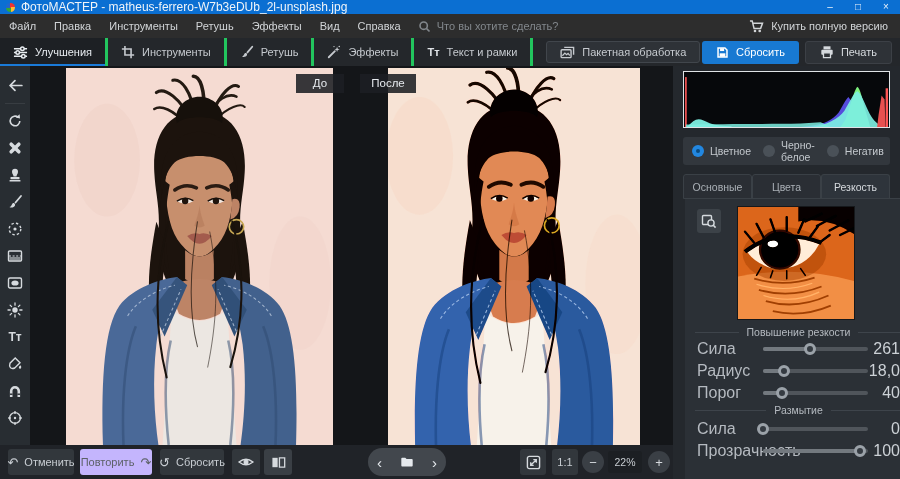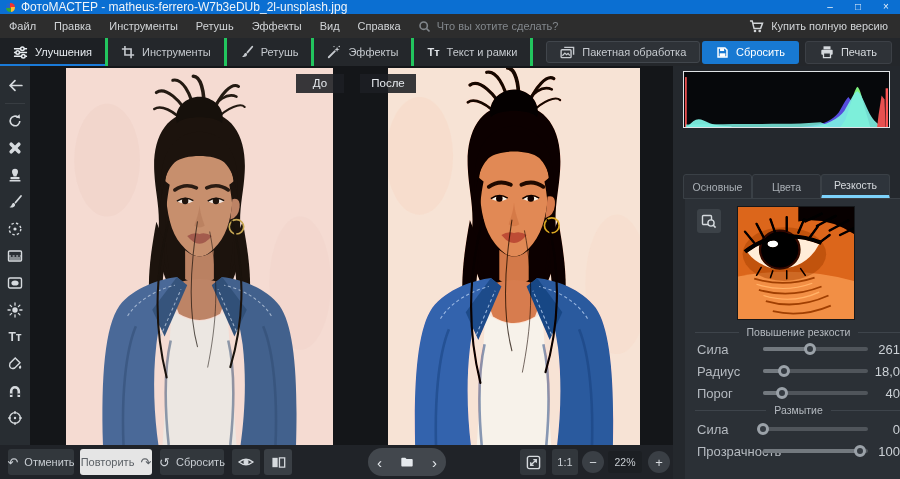--- a/index.html
+++ b/index.html
@@ -52,39 +52,39 @@
   .rightpanel { position:absolute; left:673px; top:66px; width:227px; height:413px; background:#24282d; }
   .histo { position:absolute; left:10px; top:5px; width:207px; height:57px; background:#06080b; border:1px solid #dfe3e6; }
   .histo svg { width:100%; height:100%; display:block; }
   .modes { position:absolute; left:10px; top:71px; width:207px; height:28px; background:#32373d; border-radius:3px; display:flex; align-items:center; padding:0 9px; gap:6px; font-size:10.5px; color:#c3c8cd; }
   .radio { width:12px; height:12px; border-radius:50%; background:#4a5158; flex:none; position:relative; }
   .radio.sel { background:#2287e0; }
   .radio.sel::after { content:""; position:absolute; left:4px; top:4px; width:4px; height:4px; border-radius:50%; background:#0a4a7e; }
   .modes .mlabel { margin-right:6px; }
   .ptabs { position:absolute; left:10px; top:108px; width:207px; height:25px; display:flex; }
   .ptab { flex:1; border:1px solid #3a4046; background:#2a2e34; color:#aab0b6; font-size:10.5px; display:flex; align-items:center; justify-content:center; border-radius:3px 3px 0 0; }
-  .ptab.active { background:#2e343b; border-bottom:4px solid #7dd3fc; color:#d6dade; }
+  .ptab.active { background:#2e343b; border-bottom:1px solid #7dd3fc; color:#d6dade; }
   .pcontent { position:absolute; left:12px; top:132px; width:227px; height:281px; background:#2b3036; border-top:1px solid #3a4046; }
   .preview-btn { position:absolute; left:12px; top:10px; width:24px; height:24px; background:#3c4248; border-radius:3px; display:flex; align-items:center; justify-content:center; }
   .eye-thumb { position:absolute; left:52px; top:7px; width:118px; height:114px; border:1px solid #15181b; }
   .eye-thumb svg { width:100%; height:100%; display:block; filter:contrast(1.25) saturate(1.35); }
   .sect-head { position:absolute; left:10px; width:207px; height:14px; display:flex; align-items:center; gap:8px; color:#b5bac0; font-size:10.5px; }
   .sect-head::before, .sect-head::after { content:""; flex:1; height:1px; background:#3e444b; }
-  .slider-row { position:absolute; left:12px; width:203px; height:16px; display:flex; align-items:center; font-size:13px; }
+  .slider-row { position:absolute; left:12px; width:203px; height:16px; display:flex; align-items:center; font-size:16px; }
   .slider-row .slabel { width:66px; color:#b5bac0; }
   .slider-row .svalue { width:32px; text-align:right; color:#ccd1d6; }
   .track { position:relative; flex:1; height:14px; }
   .track::before { content:""; position:absolute; left:0; right:0; top:5px; height:4px; border-radius:2px; background:#50555b; }
   .track .fill { position:absolute; left:0; top:5px; height:4px; width:var(--pos); border-radius:2px; background:#73797f; }
   .track .handle { position:absolute; top:1px; left:calc(var(--pos) - 6px); width:12px; height:12px; border-radius:50%; background:#353b42; border:3px solid #9ba2a9; }
 
   
   .bottombar { position:absolute; left:0; top:445px; width:673px; height:34px; background:#202328; font-size:11px; }
   .bbtn { position:absolute; top:4px; height:26px; background:#32373c; border:none; border-radius:3px; color:#c8cdd2; font-size:11px; display:flex; align-items:center; justify-content:center; gap:6px; }
-  .bbtn.disabled { color:#5c6166; background:#e5e5e5; }
+  .bbtn.disabled { color:#5c6166; background:#c4b5fd; }
   .arrowg { font-size:13px; }
   .navpill { position:absolute; left:368px; top:3px; width:78px; height:28px; background:#42474d; border-radius:14px; display:flex; align-items:center; justify-content:space-between; padding:0 9px; }
   .navpill .chev { color:#e6eaee; font-size:15px; line-height:1; }
   .zoomcircle { position:absolute; top:6px; width:22px; height:22px; border-radius:50%; background:#3a3f45; color:#d6dade; display:flex; align-items:center; justify-content:center; font-size:13px; }
   .zoomval { position:absolute; left:608px; top:6px; width:34px; height:22px; background:#1c1f23; border-radius:3px; color:#c8cdd2; display:flex; align-items:center; justify-content:center; font-size:10.5px; }
 
   svg.ic { display:block; }
   svg.ic * { vector-effect:non-scaling-stroke; }
 </style>
 </head>
@@ -399,20 +399,28 @@
         <path d="M118 54 L130 52.5 C142 51 150 47 156 40 C160 34 163 27 166 24.5 L170 30 C173 38 176 46 180 50 L184 54 Z" fill="#5a4fe8" opacity="0.95"></path>
         <path d="M158 54 L163 47 C167 37 172 17 175 14.5 C178 16.5 180 26 182 34 L186 47 L188 54 Z" fill="#7df07d"></path>
         <path d="M2 54 L2 51.6 C35 50.8 80 51.2 118 50.6 L138 49.4 L148 54 Z" fill="#7defe2" opacity="0.85"></path>
         <path d="M2 54 C6 52 8 48.5 12 46.8 C16 45.2 20 47.5 26 50.4 C32 52.6 40 53.2 48 53.3 L48 54 Z" fill="#7defe2" opacity="0.95"></path>
         <path d="M128 54 C144 52.4 156 46 162 38 C167 30 171 21 175 19 C179 21 182 30 186 38 C190 46 194 50.5 199 52.3 L199 54 Z" fill="#7defe2" opacity="0.92"></path>
         <path d="M195 54 L196.5 42 L199.5 23 L202.5 27 L203.5 54 Z" fill="#e85050"></path>
         <rect x="203.6" y="16" width="2.4" height="38" fill="#ff5555"></rect>
       </svg>
     </div>
 
+    <div class="modes">
+      <span class="radio sel"></span>
+      <span class="mlabel">Цветное</span>
+      <span class="radio"></span>
+      <span class="mlabel">Черно-белое</span>
+      <span class="radio"></span>
+      <span class="mlabel">Негатив</span>
+    </div>
 
     <div class="ptabs">
       <div class="ptab">Основные</div>
       <div class="ptab">Цвета</div>
       <div class="ptab active">Резкость</div>
     </div>
 
     <div class="pcontent">
       <div class="preview-btn">
         <svg class="ic" width="16" height="16" viewBox="0 0 16 16">

